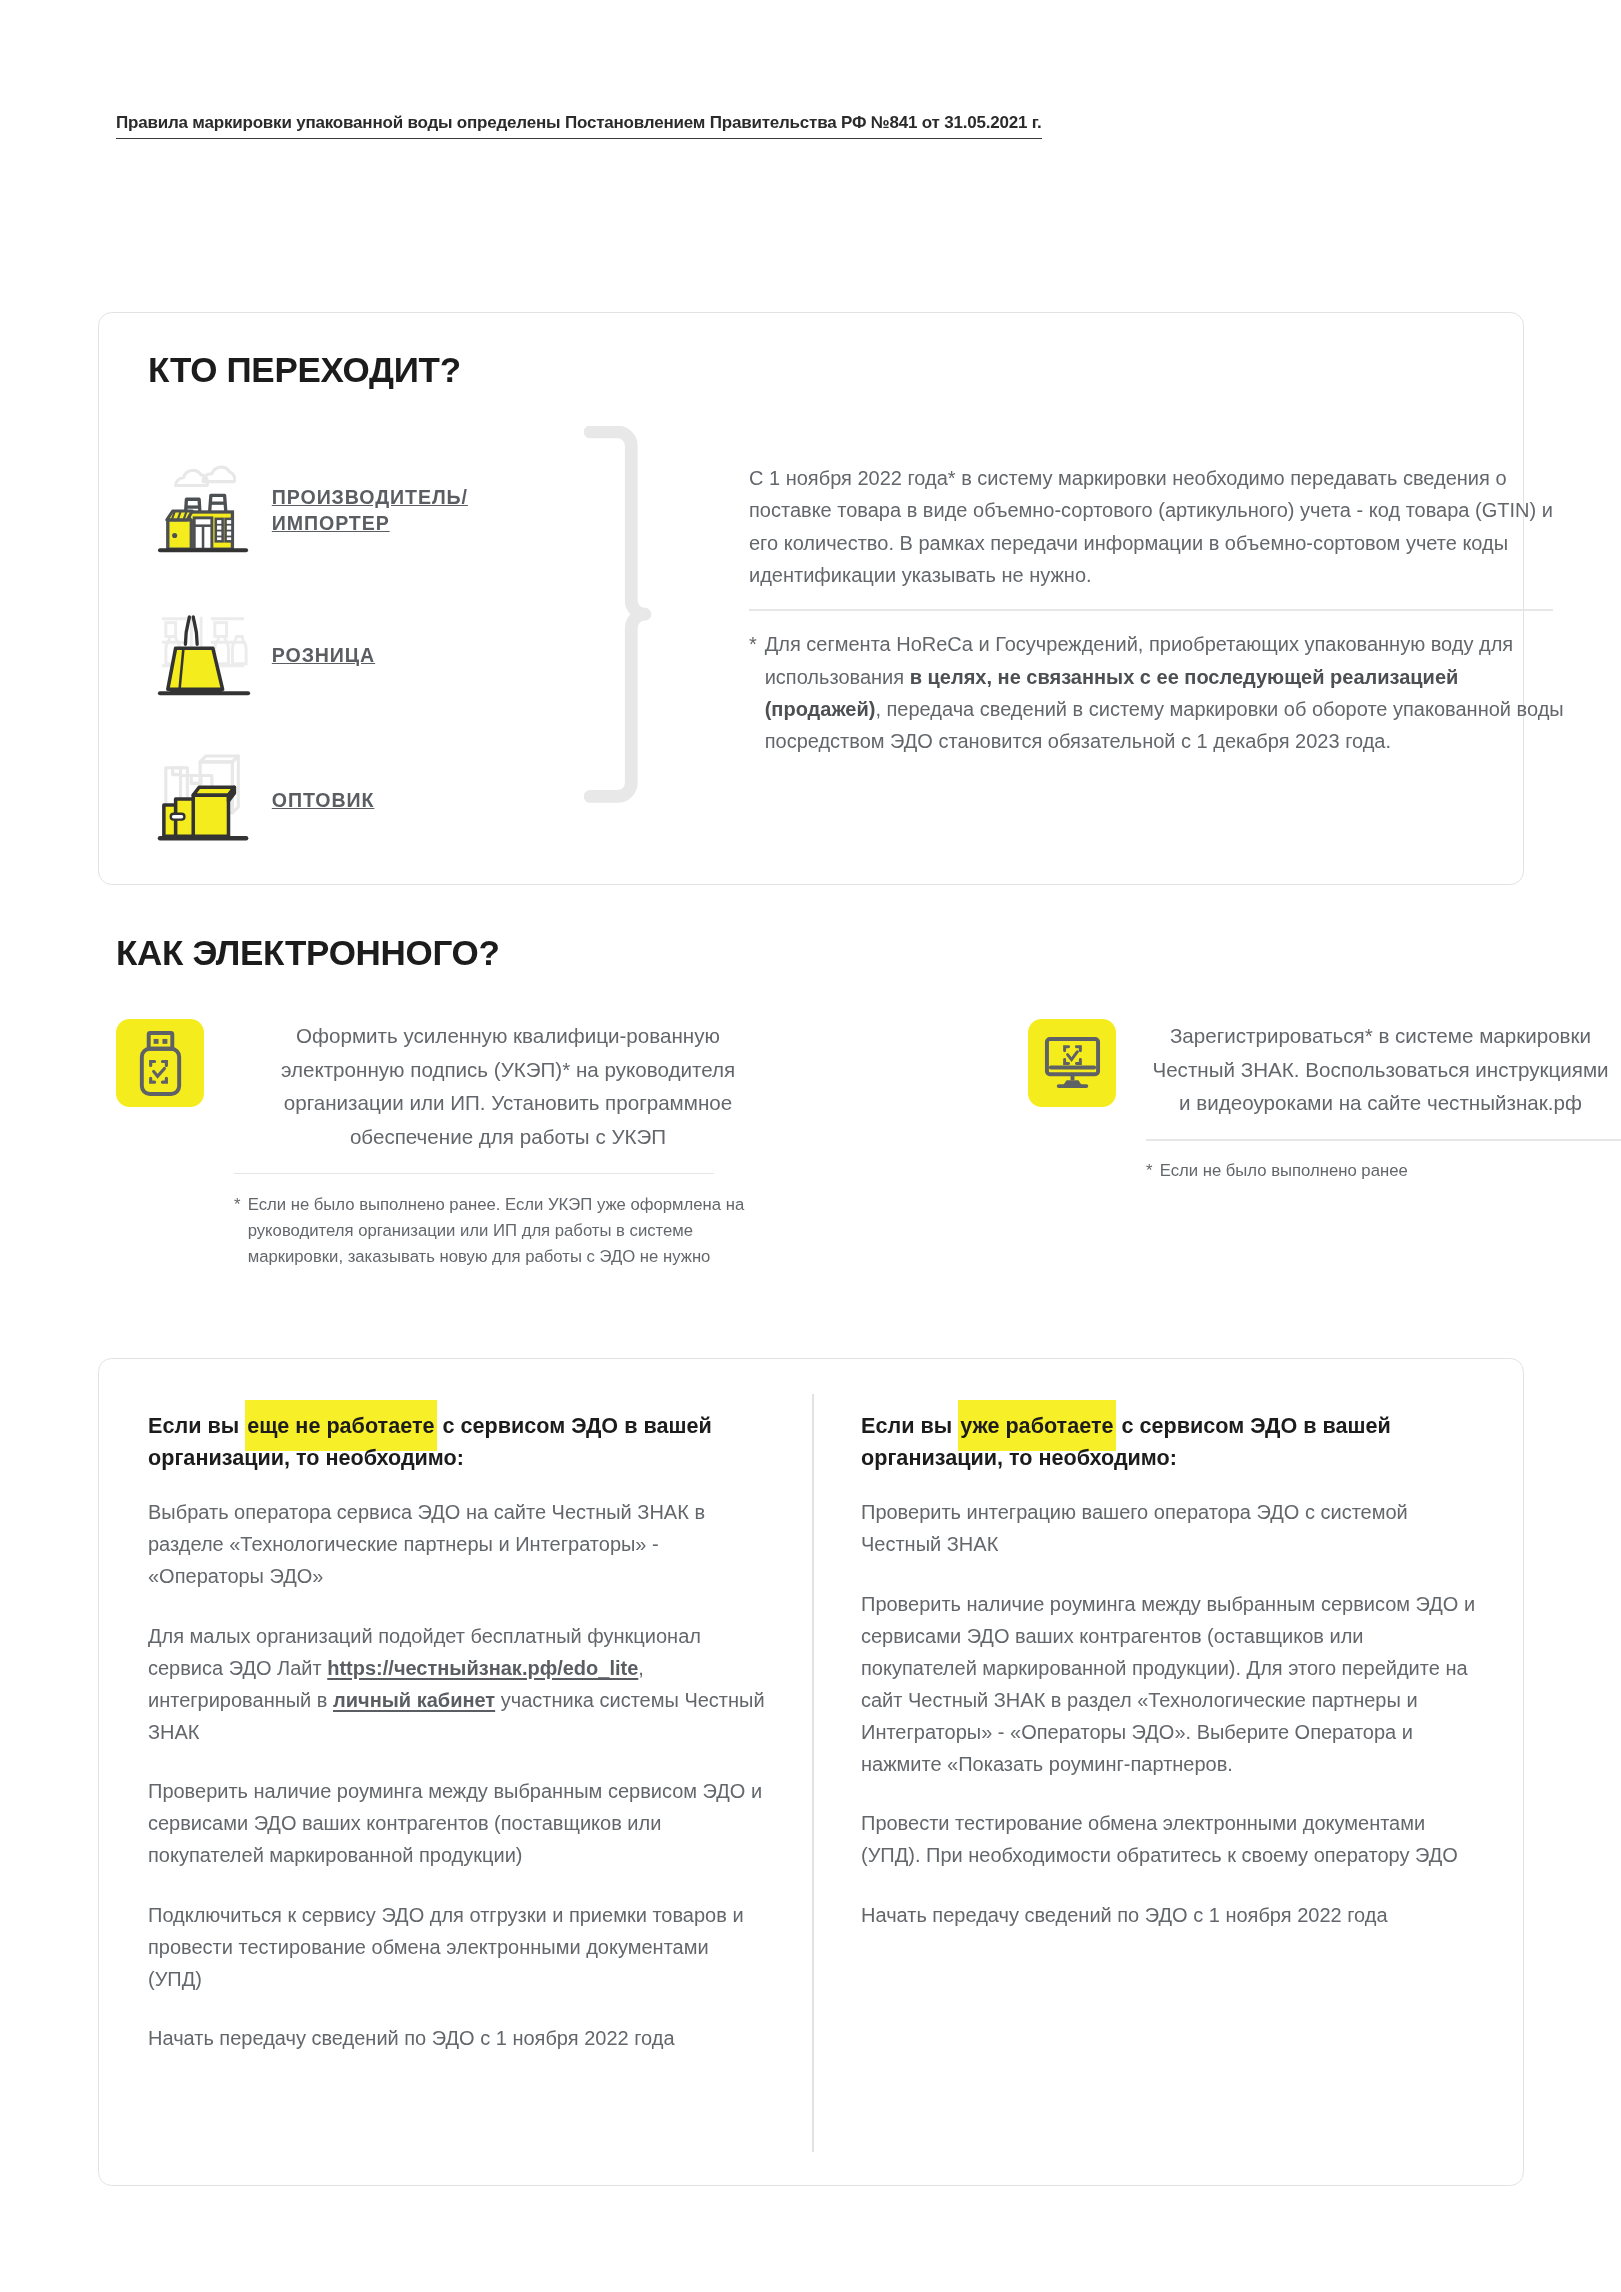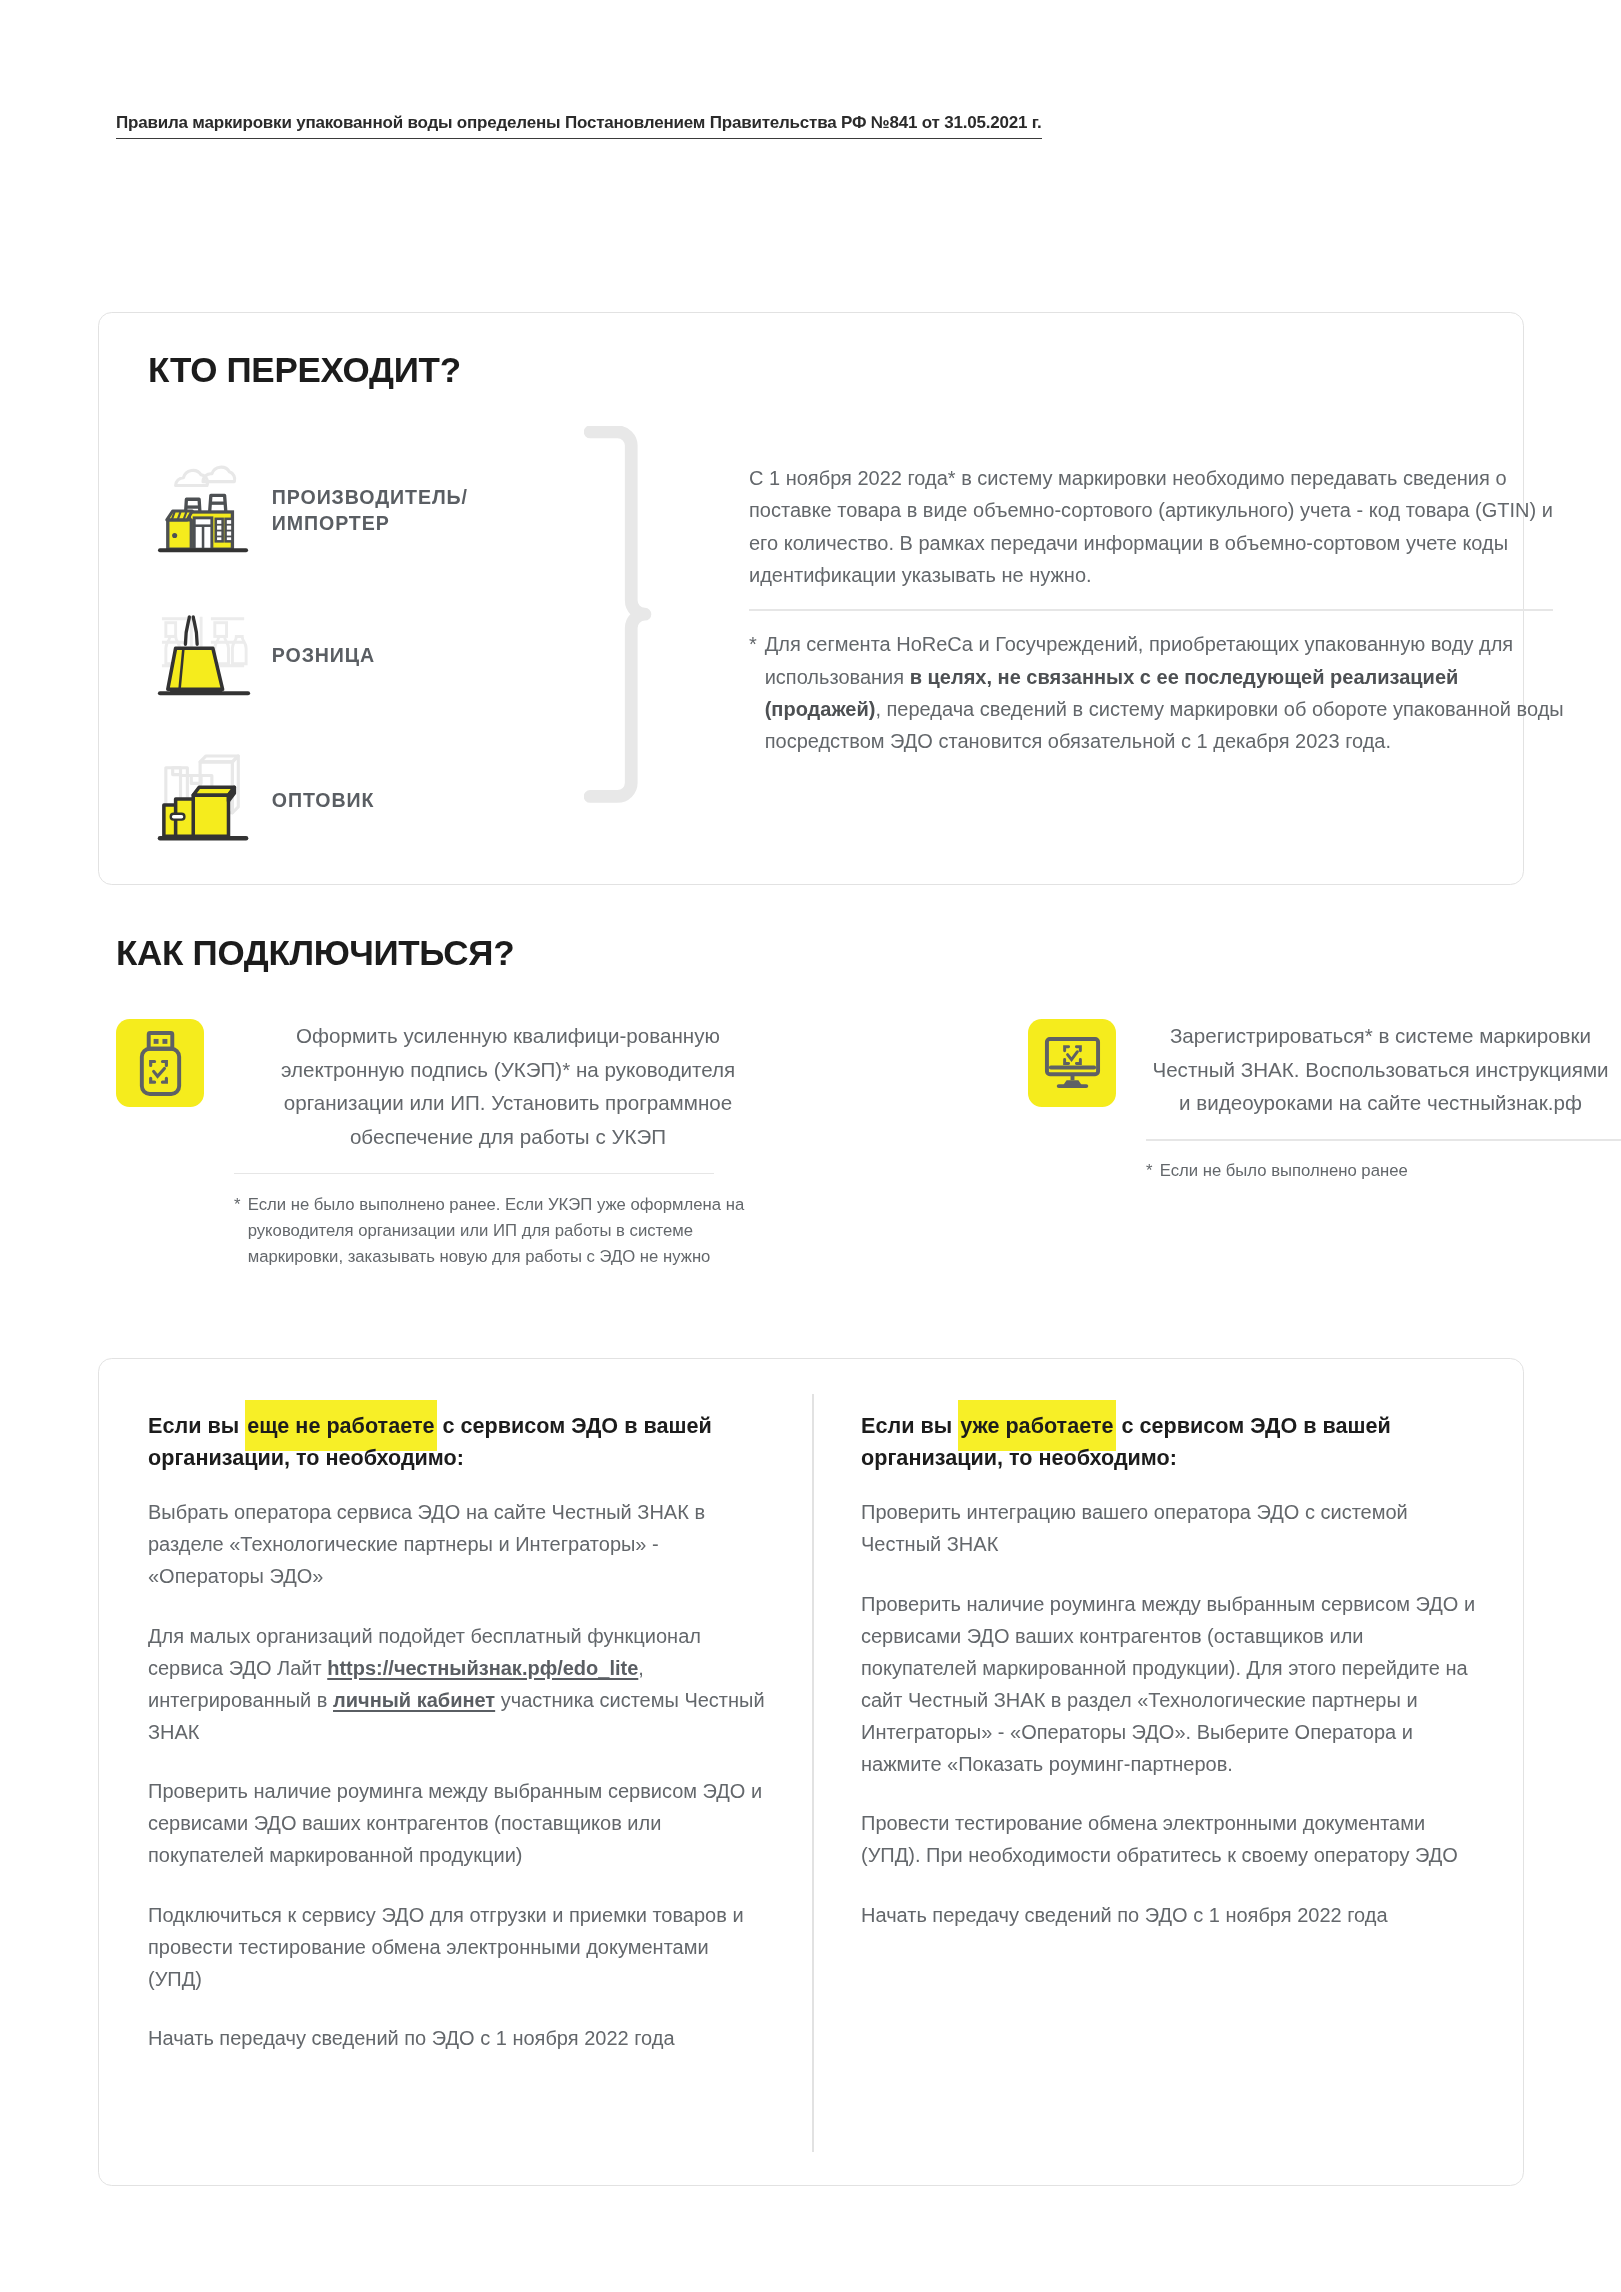--- a/index.html
+++ b/index.html
@@ -69,20 +69,21 @@
     height: 145px;
   }
   .actor-icon { width: 118px; flex: 0 0 118px; display:flex; align-items:center; justify-content:center; }
   .actor-label {
     font-size: 19.6px;
     font-weight: bold;
     color: #5a5e63;
     letter-spacing: 0.9px;
     line-height: 1.32;
     margin-left: 7.8px;
+    text-decoration: underline;
   }
 
   .brace { position: absolute; left: 485px; top: 113px; }
 
   .who-text {
     position: absolute;
     left: 650px; top: 149px;
     width: 823px;
   }
   .body-text {
@@ -285,21 +286,21 @@
     <div class="who-text">
       <div class="body-text">С 1 ноября 2022 года* в систему маркировки необходимо передавать сведения о поставке товара в виде объемно-сортового (артикульного) учета - код товара (GTIN) и его количество. В рамках передачи информации в объемно-сортовом учете коды идентификации указывать не нужно.</div>
       <div class="who-divider"></div>
       <div class="foot-note">
         <div class="foot-star">*</div>
         <div class="foot-body"><span>Для сегмента HoReCa и Госучреждений, приобретающих упакованную воду для использования </span><b>в целях, не связанных с ее последующей реализацией (продажей)</b><span>, передача сведений в систему маркировки об обороте упакованной воды посредством ЭДО становится обязательной с 1 декабря 2023 года.</span></div>
       </div>
     </div>
   </div>
 
-  <div class="section-heading" id="connect-heading">КАК ПОДКЛЮЧИТЬСЯ?</div>
+  <div class="section-heading" id="connect-heading">КАК ЭЛЕКТРОННОГО?</div>
 
   <div class="connect-col" id="connect-col-1">
     <div class="connect-top">
       <div class="tile">
         <svg width="55" height="69" viewBox="0 0 56 70">
           <rect x="16" y="4" width="24" height="16" rx="1.5" fill="none" stroke="#5e6165" stroke-width="4"></rect>
           <rect x="21" y="10" width="5" height="5" fill="#5e6165"></rect>
           <rect x="30" y="10" width="5" height="5" fill="#5e6165"></rect>
           <rect x="9" y="20" width="38" height="46" rx="8" fill="none" stroke="#5e6165" stroke-width="4"></rect>
           <g fill="none" stroke="#5e6165" stroke-width="3.2" stroke-linecap="round">

